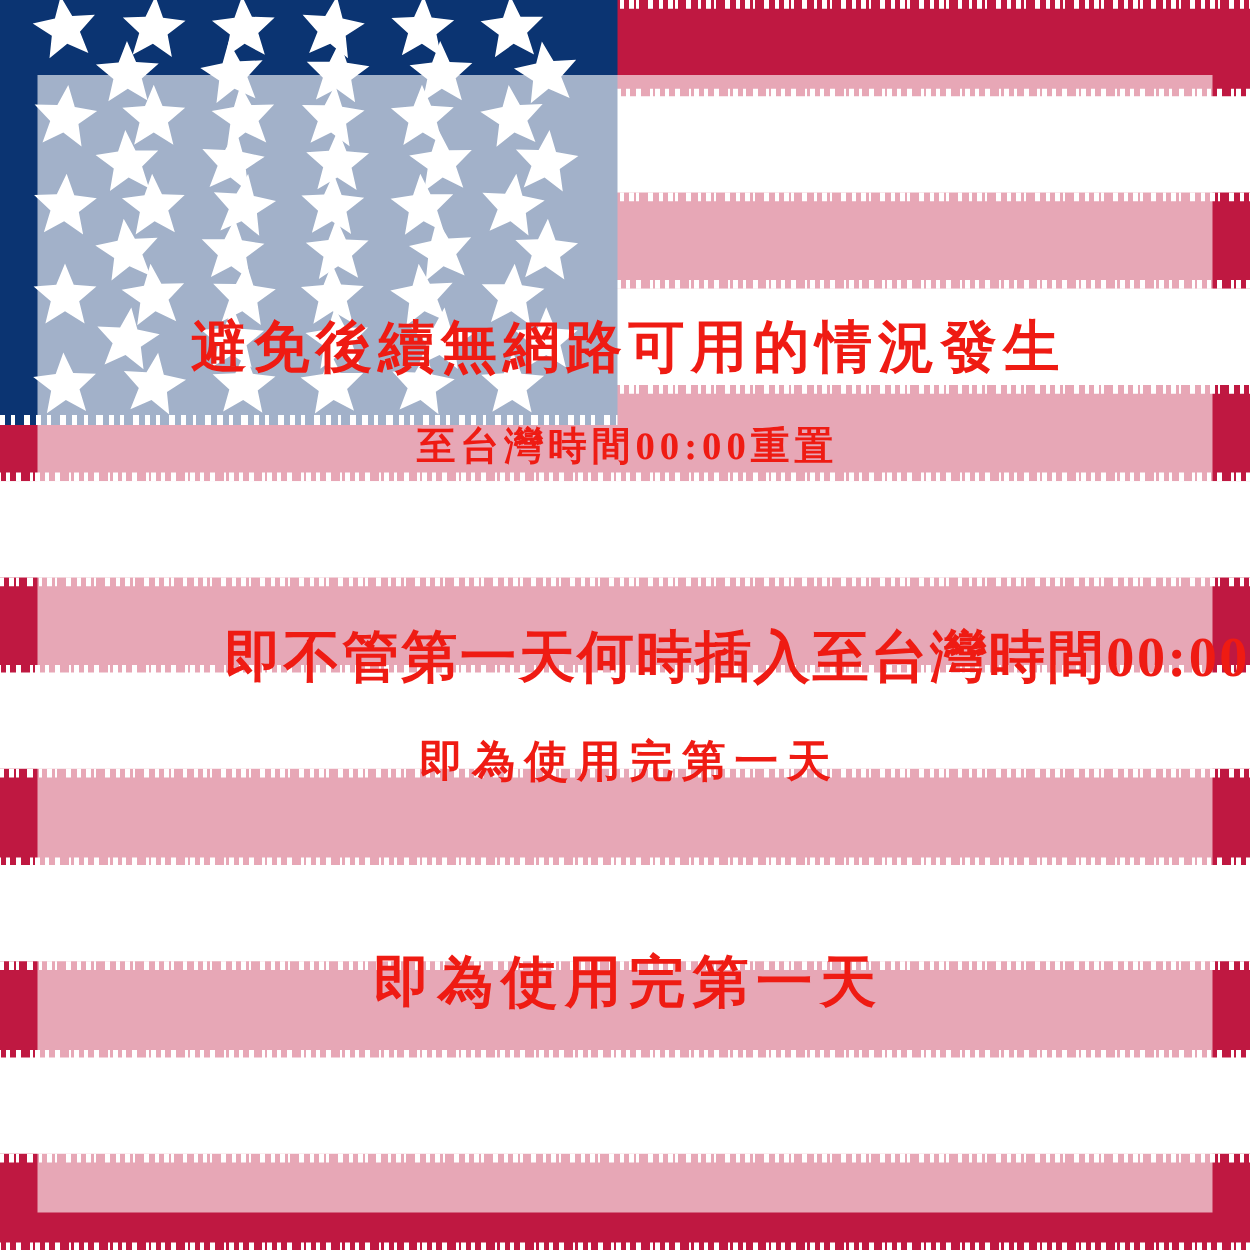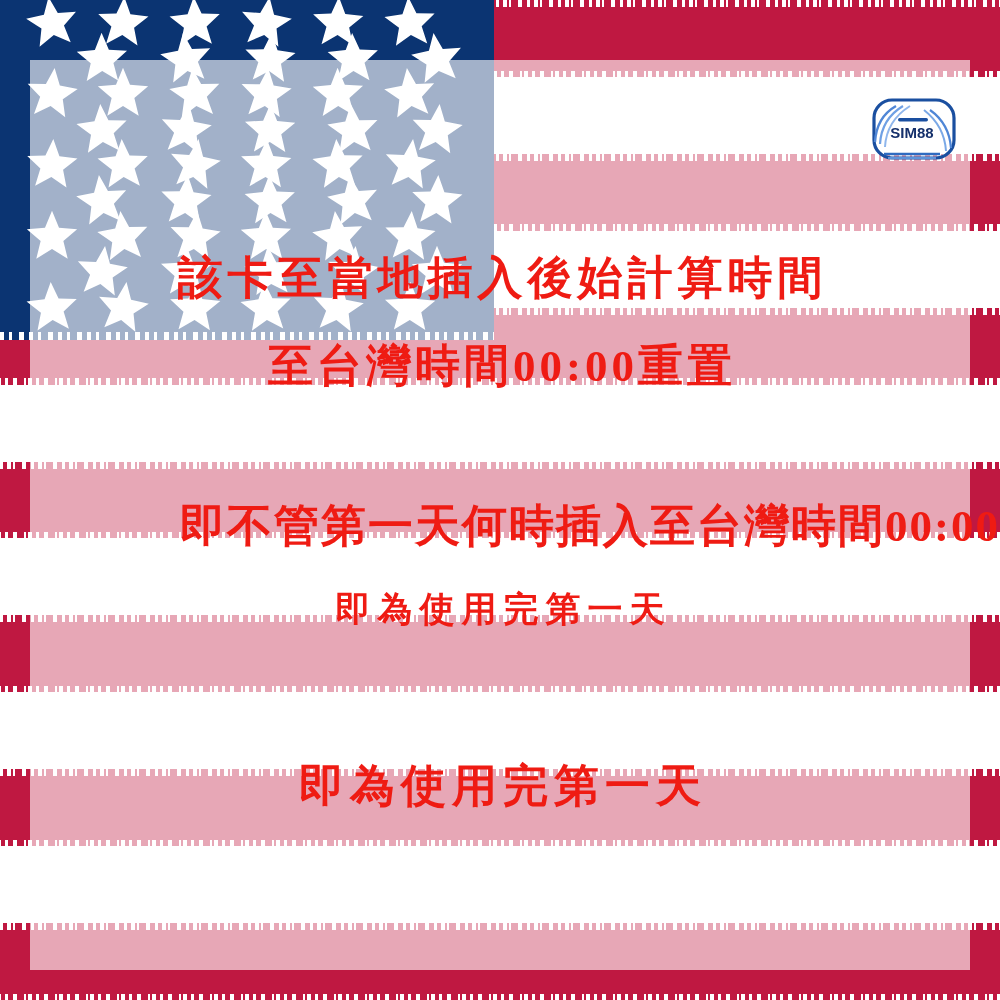--- a/index.html
+++ b/index.html
@@ -144,21 +144,21 @@
   .line {
     position: absolute;
     width: 1000px;
     left: 0;
     text-align: center;
     color: #ef1b13;
     font-weight: bold;
     white-space: nowrap;
   }
   .line.l1 { top: 248px; font-size: 45px; letter-spacing: 5px; text-indent: 5px; }
-  .line.l2 { top: 336px; font-size: 45px; letter-spacing: 4px; text-indent: 4px; }
+  .line.l2 { top: 336px; font-size: 31px; letter-spacing: 4px; text-indent: 4px; }
   .line.l3 { top: 496px; font-size: 45px; letter-spacing: 2px; text-indent: 2px; text-align: right; }
   .line.l4 { top: 586px; font-size: 35px; letter-spacing: 7px; text-indent: 7px; }
   .line.l5 { top: 756px; font-size: 45px; letter-spacing: 6px; text-indent: 6px; }
   .line.l6 { top: 836px; font-size: 45px; letter-spacing: 3px; text-indent: 3px; }
 </style>
 </head>
 <body>
 
 <div id="poster">
 
@@ -430,36 +430,22 @@
             <path d="M12 1.6 L14.9 8.6 L22.4 9.2 L16.7 14.1 L18.5 21.4 L12 17.4 L5.5 21.4 L7.3 14.1 L1.6 9.2 L9.1 8.6 Z" fill="#ffffff"></path>
           </svg>
         </div>
       </div>
   </div>
 
   <div class="wash"></div>
 
   <div class="content">
 
-    <div class="logo">
-      <svg viewBox="0 0 92 66" xmlns="http://www.w3.org/2000/svg">
-        <path d="M26 4 H70 A18 18 0 0 1 88 22 V44 A18 18 0 0 1 70 62 H26 A18 18 0 0 1 8 44 V22 A18 18 0 0 1 26 4 Z" fill="none" stroke="#1a4fa0" stroke-width="3.2"></path>
-        <path d="M30 10 C16 18 10 30 9 46" fill="none" stroke="#4f86d6" stroke-width="2.4"></path>
-        <path d="M37 10 C22 19 15 31 14 48" fill="none" stroke="#6fa0e4" stroke-width="2.2"></path>
-        <path d="M44 10 C28 20 20 33 19 51" fill="none" stroke="#8fb6ec" stroke-width="2"></path>
-        <path d="M64 14 C78 24 84 38 85 52" fill="none" stroke="#4f86d6" stroke-width="2.2"></path>
-        <path d="M58 14 C72 25 79 39 80 55" fill="none" stroke="#7aa8e6" stroke-width="2"></path>
-        <rect x="32" y="22" width="30" height="3.4" rx="1.7" fill="#1a4fa0"></rect>
-        <text x="46" y="42" font-family="'Liberation Sans', sans-serif" font-size="15" font-weight="bold" fill="#15306b" text-anchor="middle">SIM88</text>
-        <path d="M18 58 H74" fill="none" stroke="#2f6bc0" stroke-width="2.4"></path>
-        <path d="M22 62 H70" fill="none" stroke="#5d93da" stroke-width="1.8"></path>
-      </svg>
-    </div>
-
-
-    <div class="line l1">該卡至當地插入後始計算時間</div>
+
+
+    <div class="line l1">避免後續無網路可用的情況發生</div>
     <div class="line l2">至台灣時間00:00重置</div>
     <div class="line l3">即不管第一天何時插入至台灣時間00:00</div>
     <div class="line l4">即為使用完第一天</div>
     <div class="line l5">即為使用完第一天</div>
 
   </div>
 </div>
 
 </body></html>

